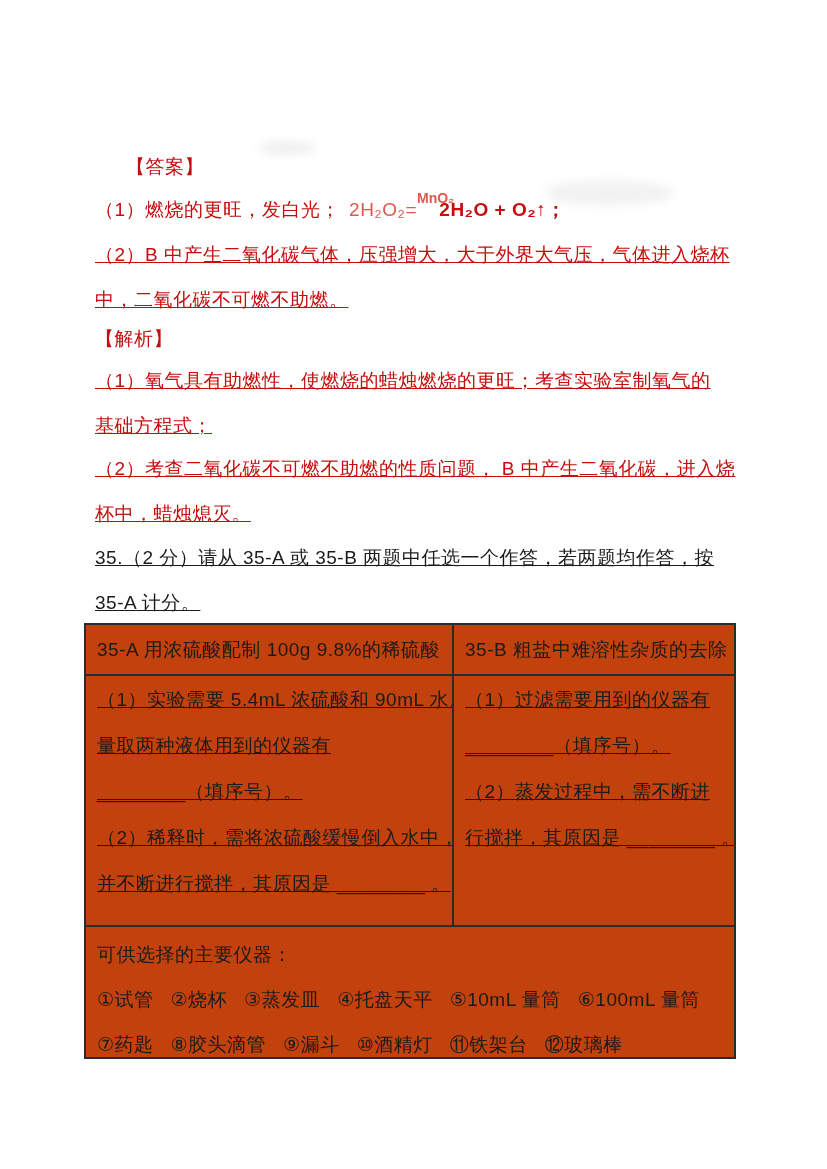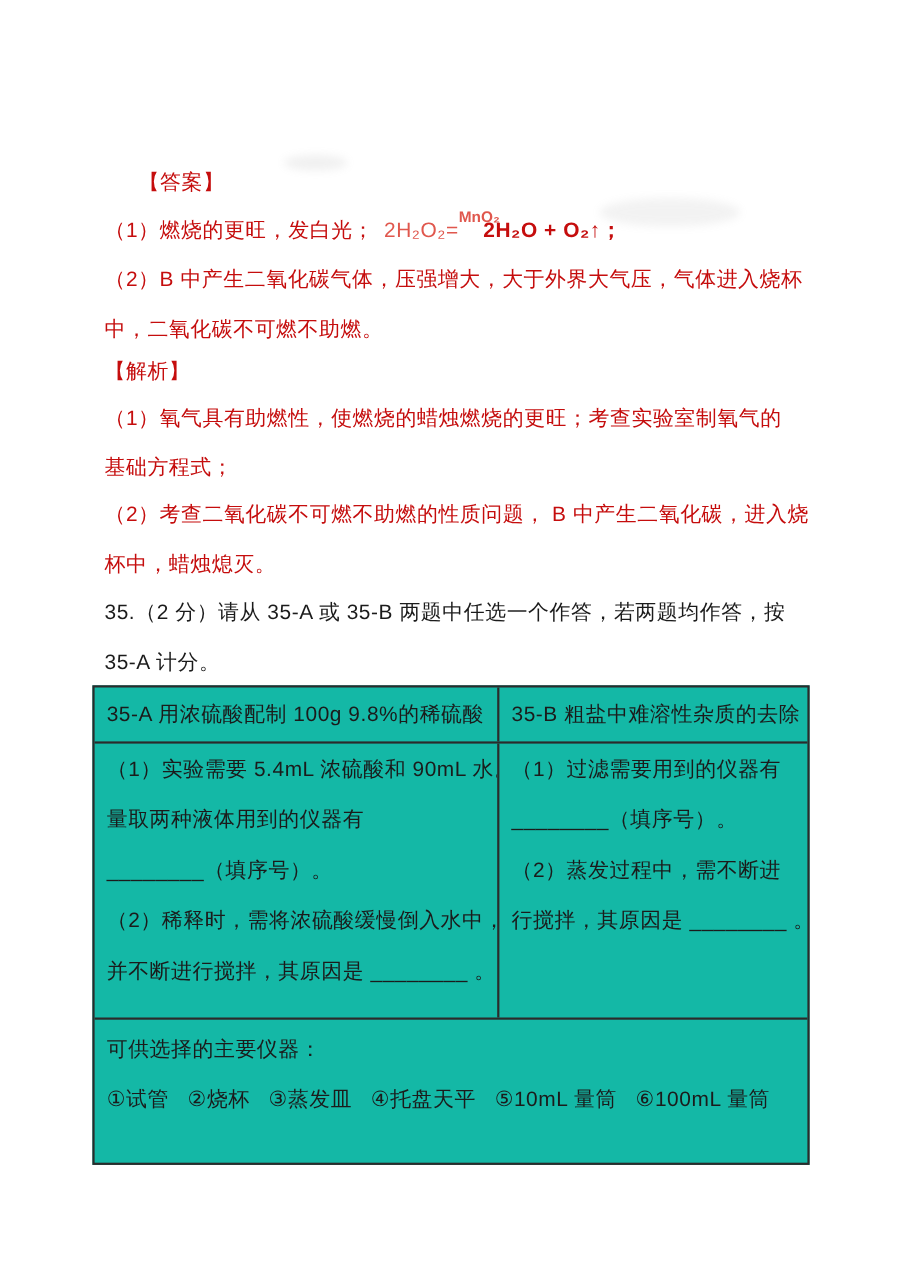--- a/index.html
+++ b/index.html
@@ -10,31 +10,31 @@
   }
   html,body{margin:0;padding:0;}
   body{
     width:827px;height:1169px;background:#ffffff;position:relative;
     font-family:"Liberation Sans","DejaVu Sans",sans-serif;
     color:var(--body-text);overflow:hidden;
   }
   .block{position:absolute;left:95px;font-size:19px;line-height:45px;
     white-space:nowrap;letter-spacing:0.5px;}
   .red{color:var(--accent-red);}
-  .line{display:block;}
+  .line{display:block;text-decoration:underline;}
   
   .eq-line{line-height:50px;}
   .eq-lhs{color:var(--equation-light-red);margin-left:9px;font-weight:400;}
   .eq-cat{display:inline-block;color:var(--equation-light-red);font-size:14px;
     font-weight:600;transform:translateY(-13px);margin-right:-15px;letter-spacing:0;}
   .eq-rhs{color:var(--accent-red);font-weight:700;}
   
   .choice-table{position:absolute;left:84px;top:623px;width:652px;
     border:2px solid var(--table-border);box-sizing:border-box;font-size:19px;
-    letter-spacing:0.5px;background:#14b8a6;}
+    letter-spacing:0.5px;background:#c2410c;}
   .t-row{display:grid;grid-template-columns:366px 1fr;}
   .t-header{height:49px;border-bottom:2px solid var(--table-border);}
   .t-header .cell{line-height:49px;padding-left:11px;white-space:nowrap;overflow:hidden;}
   .t-body{height:249px;border-bottom:2px solid var(--table-border);}
   .t-body .cell{padding:1px 8px 0 11px;line-height:46px;white-space:nowrap;overflow:hidden;}
   .cell-b{border-left:2px solid var(--table-border);}
   .t-instruments{padding:5px 11px 0 11px;height:125px;}
   .instr-title{line-height:45px;white-space:nowrap;}
   .instr-row{display:flex;gap:17px;line-height:45px;white-space:nowrap;align-items:center;}
   
@@ -99,14 +99,22 @@
   <div class="t-instruments">
     <div class="instr-title">可供选择的主要仪器：</div>
     <div class="instr-row">
       <span>①试管</span>
       <span>②烧杯</span>
       <span>③蒸发皿</span>
       <span>④托盘天平</span>
       <span>⑤10mL 量筒</span>
       <span>⑥100mL 量筒</span>
     </div>
+    <div class="instr-row">
+      <span>⑦药匙</span>
+      <span>⑧胶头滴管</span>
+      <span>⑨漏斗</span>
+      <span>⑩酒精灯</span>
+      <span>⑪铁架台</span>
+      <span>⑫玻璃棒</span>
+    </div>
   </div>
 </div>
 
 </body></html>

